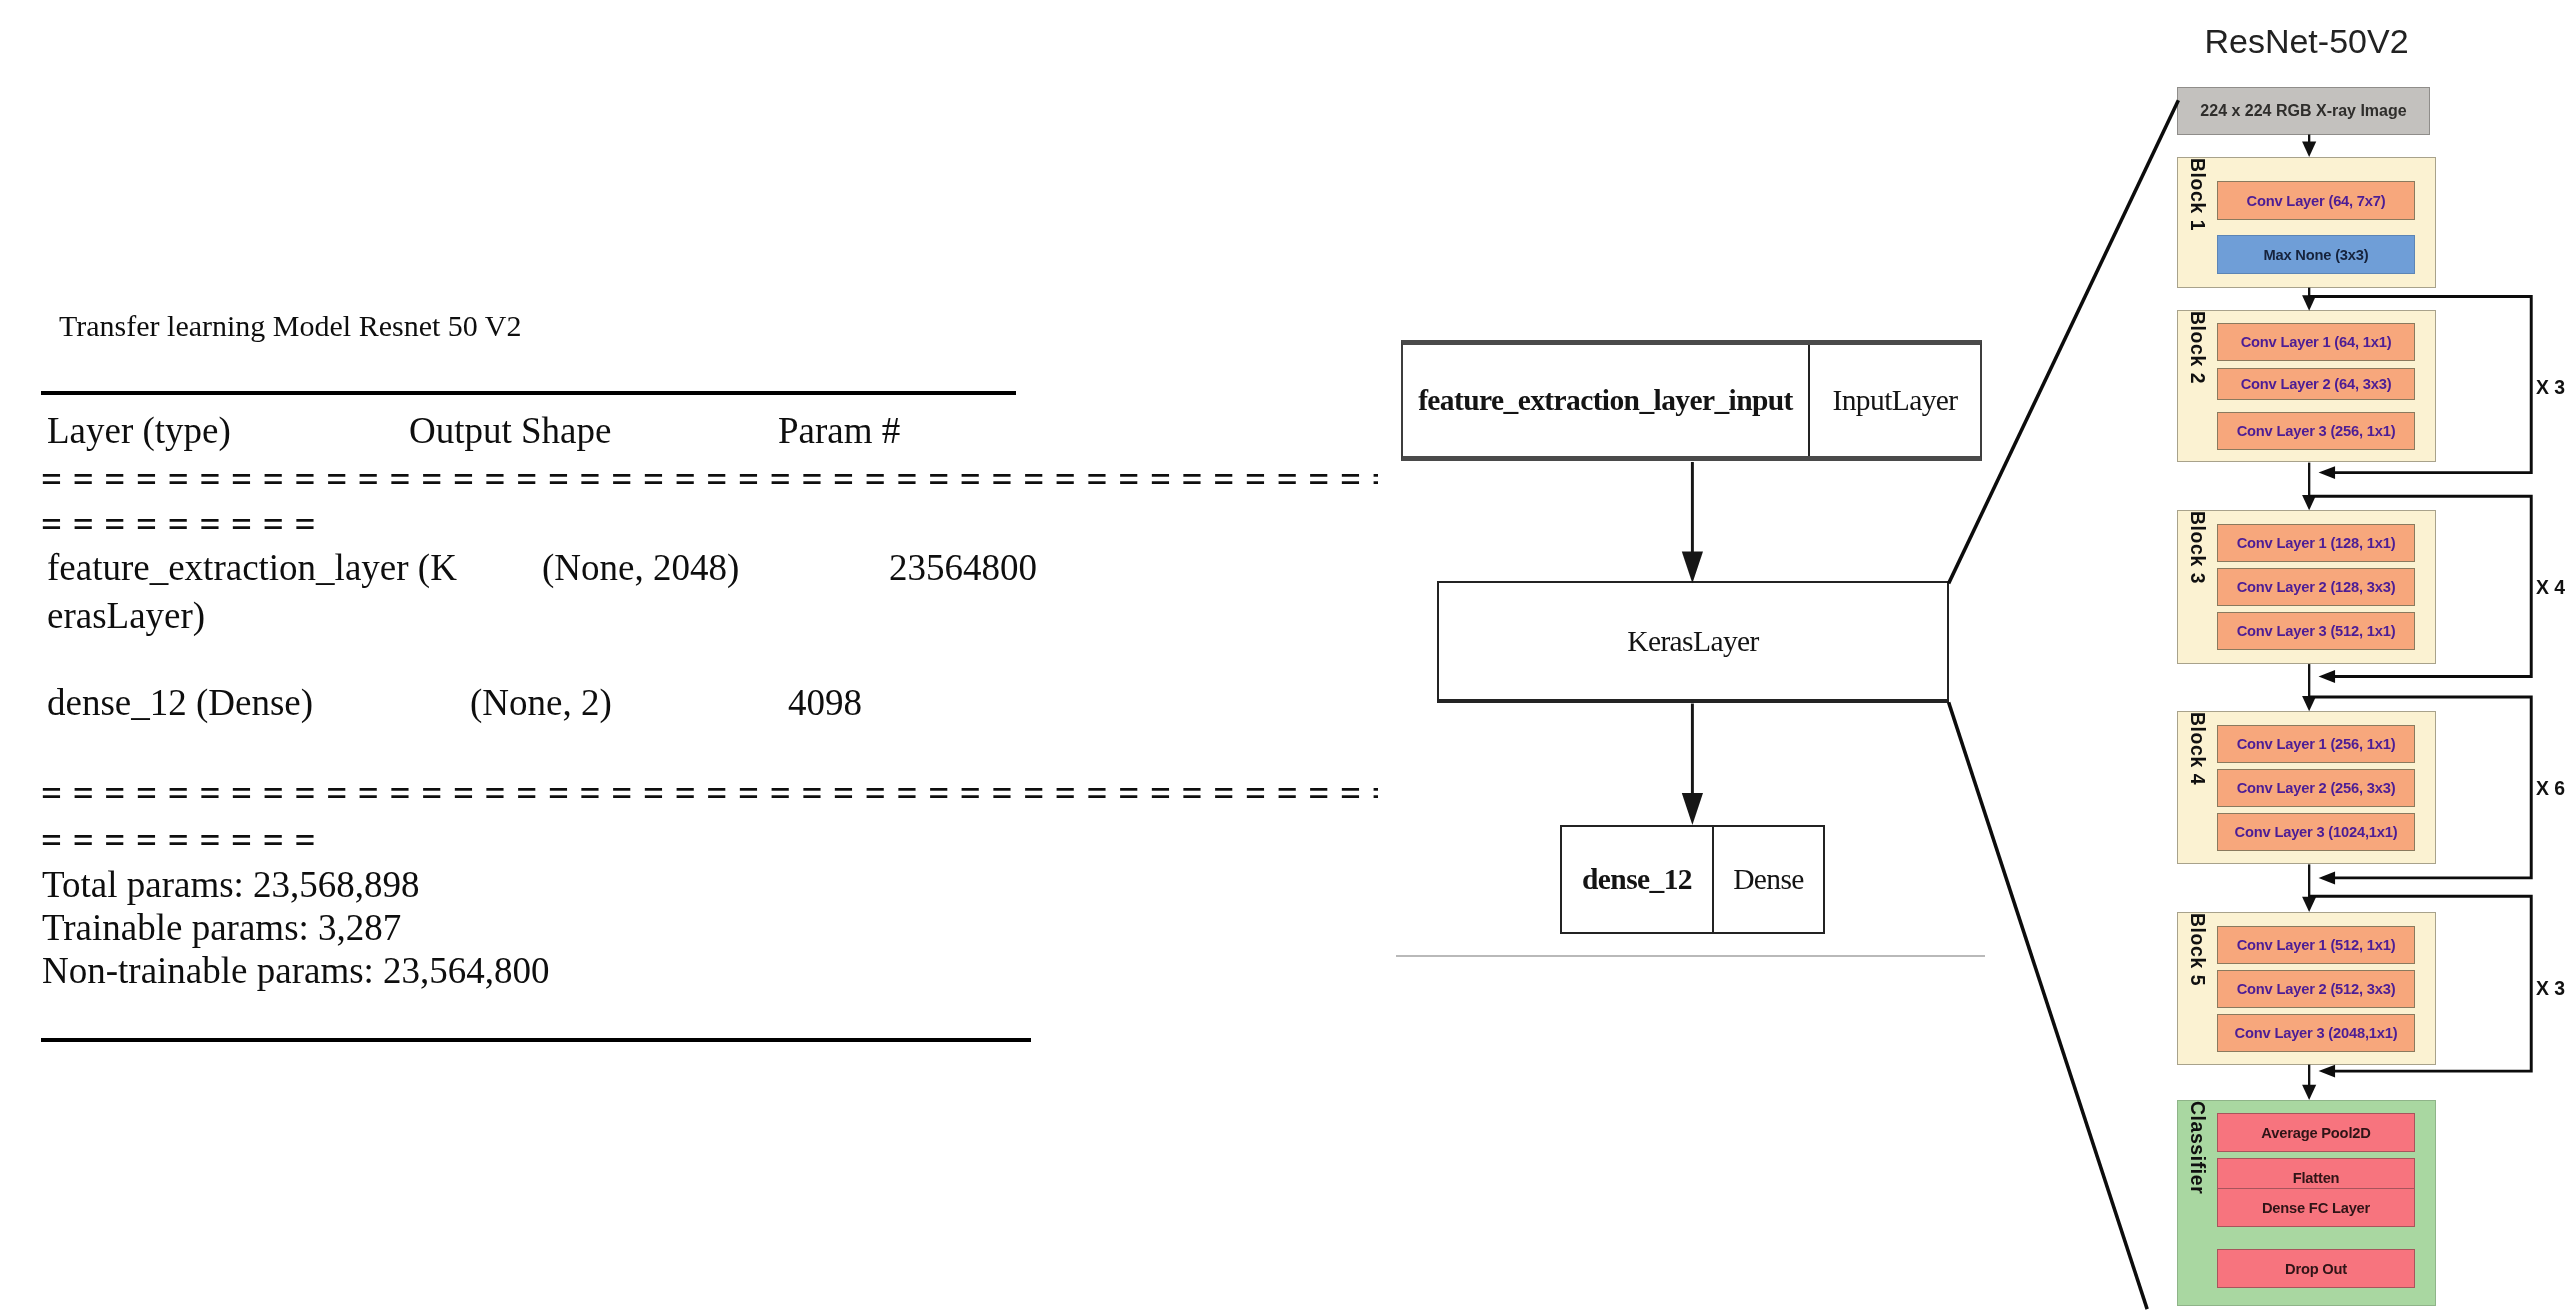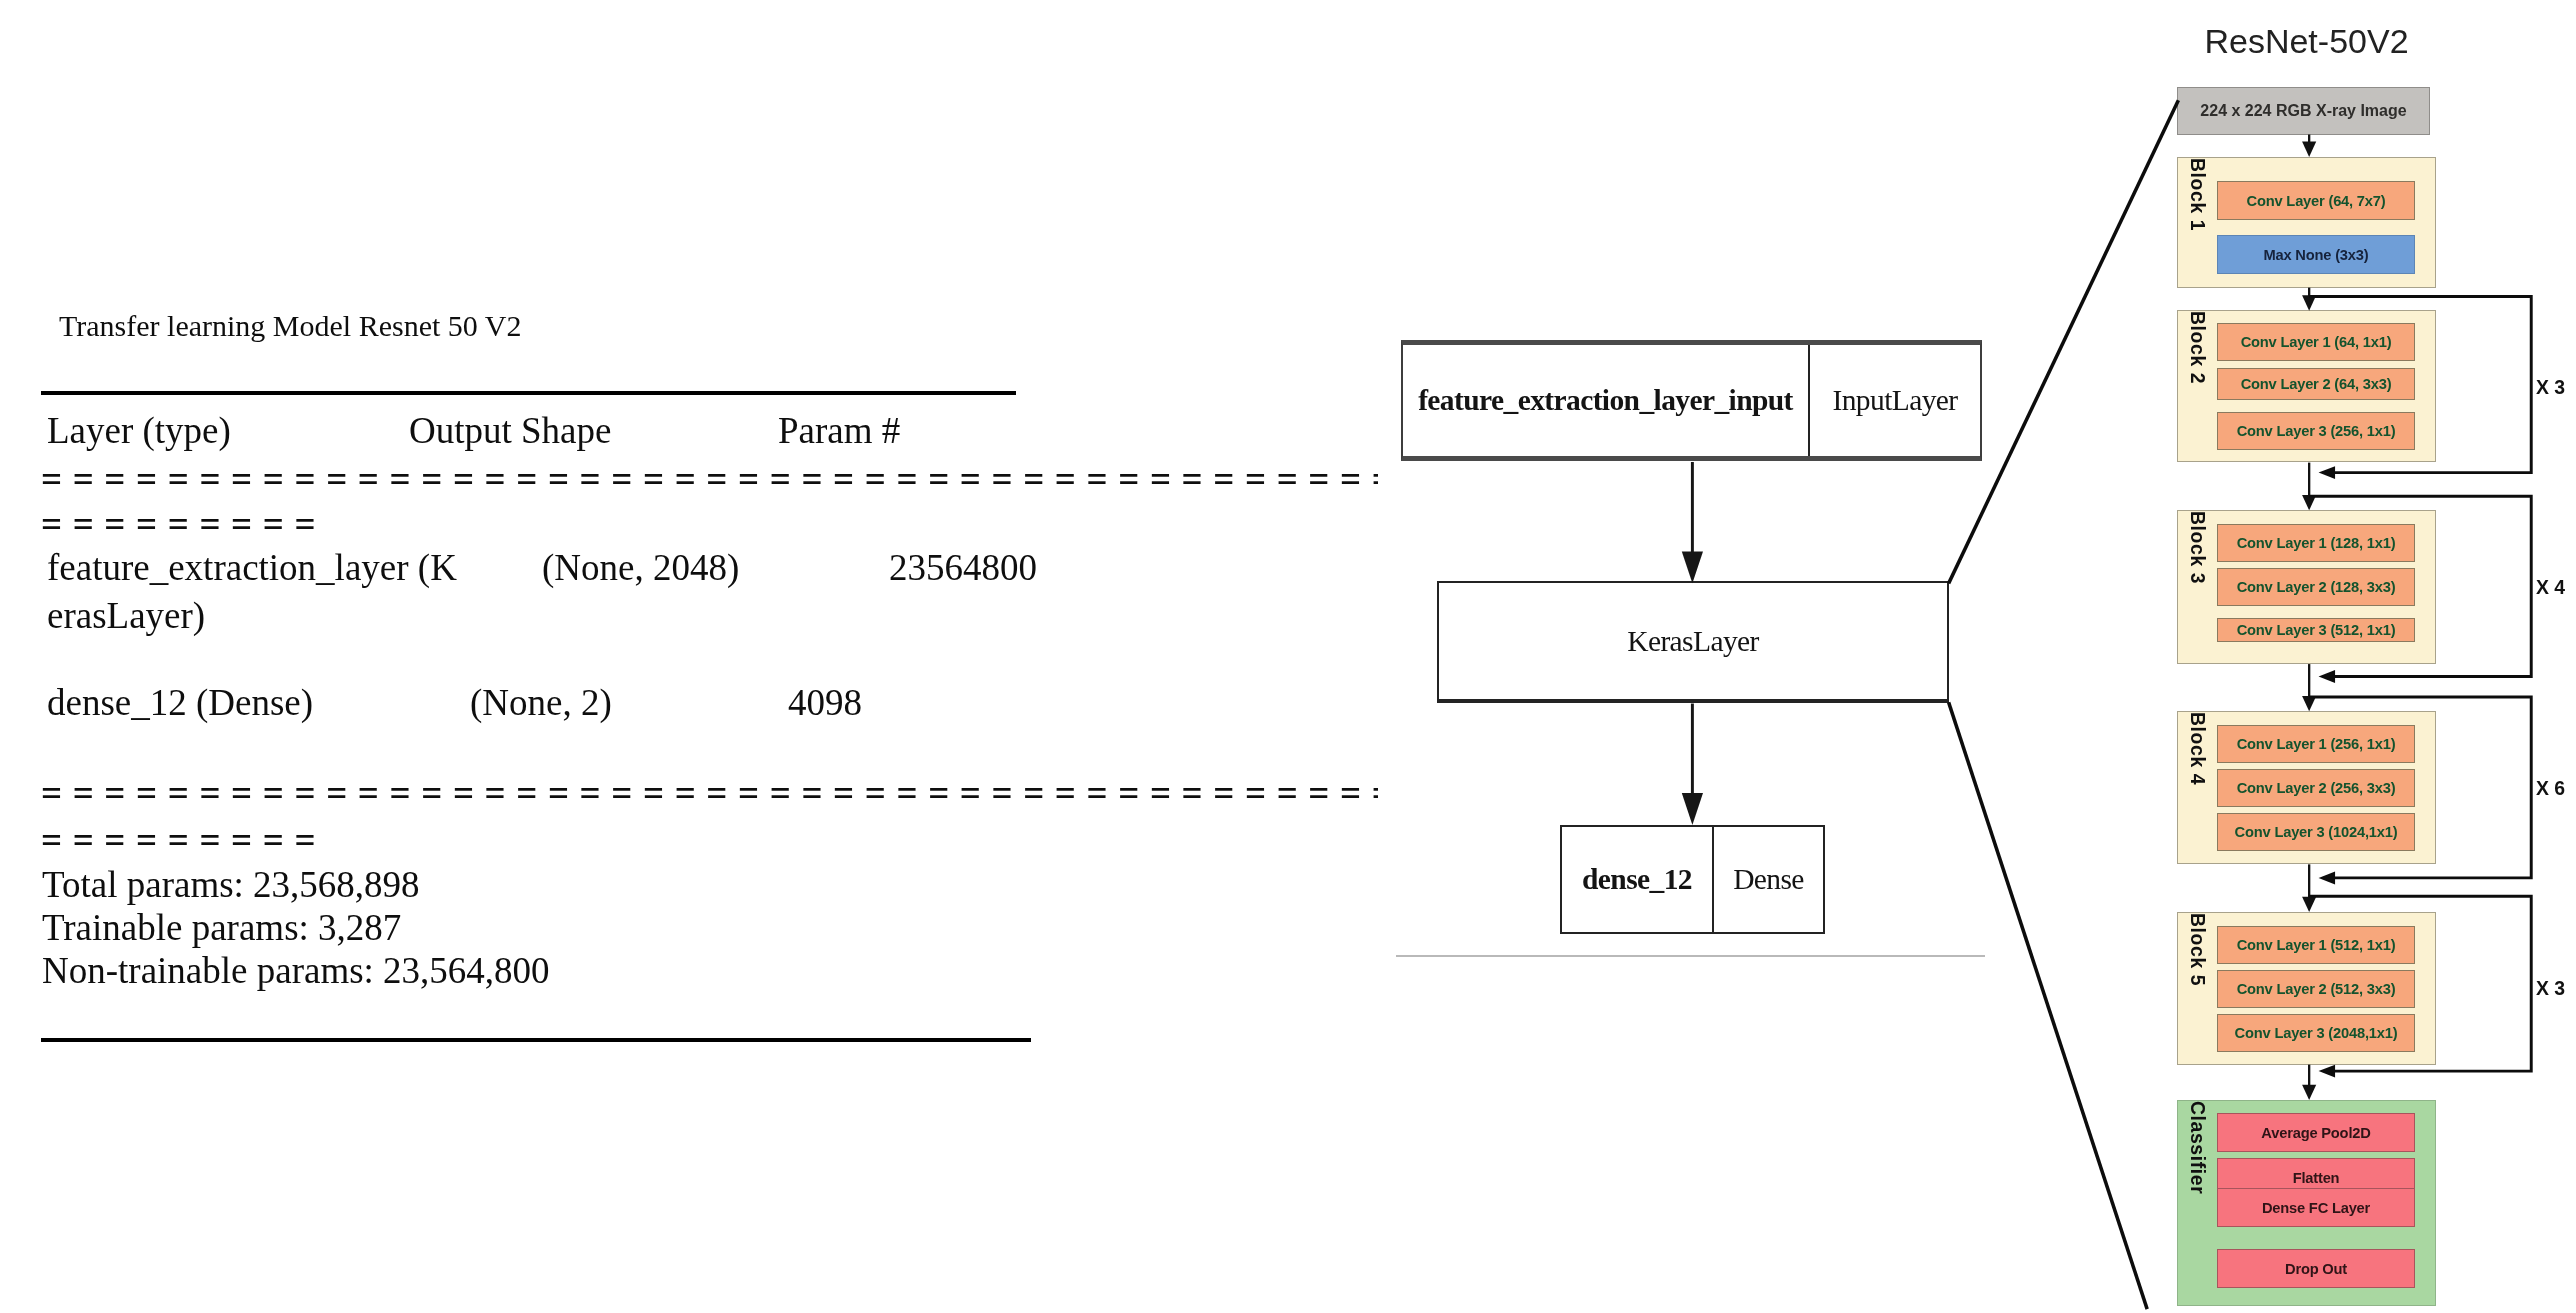--- a/index.html
+++ b/index.html
@@ -24,21 +24,21 @@
   .inputbox{position:absolute;background:var(--input_gray);border:1.8px solid #8f8d8a;box-sizing:border-box;
             display:flex;align-items:center;justify-content:center;font-family:"Liberation Sans", sans-serif;
             font-weight:700;font-size:16px;color:#2f2e2c;}
   .blk{position:absolute;background:var(--cream);border:1.8px solid #a8a28b;box-sizing:border-box;}
   .blk.green{background:var(--classifier_green);border-color:#8fb489;}
   .blk-label{position:absolute;left:8.2px;top:0;height:100%;display:flex;align-items:center;
              writing-mode:vertical-rl;font-family:"Liberation Sans", sans-serif;font-weight:700;
              font-size:19.4px;color:#101010;letter-spacing:0.6px;}
   .cell{position:absolute;left:39px;width:198px;box-sizing:border-box;display:flex;align-items:center;justify-content:center;
         background:var(--conv_orange);border:1.8px solid #8a7a5e;font-family:"Liberation Sans", sans-serif;
-        font-weight:700;font-size:14.7px;color:#14532d;letter-spacing:-0.2px;}
+        font-weight:700;font-size:14.7px;color:#4c1d95;letter-spacing:-0.2px;}
   .cell.blue{background:var(--pool_blue);border-color:#5c85b5;color:#16233c;}
   .cell.pink{background:var(--classifier_pink);border-color:#a8545c;color:#301417;}
   .repeat{position:absolute;left:2536px;width:41px;font-family:"Liberation Sans", sans-serif;
           font-weight:700;font-size:19.4px;color:#111;}
   svg{position:absolute;left:0;top:0;pointer-events:none;}
 </style>
 </head>
 <body>
 
 <div id="canvas">
@@ -104,21 +104,21 @@
       <div class="cell" style="top:12.4px;height:38px">Conv Layer 1 (64, 1x1)</div>
       <div class="cell" style="top:57px;height:32px">Conv Layer 2 (64, 3x3)</div>
       <div class="cell" style="top:101px;height:38px">Conv Layer 3 (256, 1x1)</div>
     </div>
     <div class="repeat" style="top:376px">X 3</div>
 
     <div class="blk" style="left:2177px;top:510px;width:259px;height:154px">
       <div class="blk-label">Block 3</div>
       <div class="cell" style="top:13px;height:38px">Conv Layer 1 (128, 1x1)</div>
       <div class="cell" style="top:57px;height:38px">Conv Layer 2 (128, 3x3)</div>
-      <div class="cell" style="top:107px;height:24px">Conv Layer 3 (512, 1x1)</div>
+      <div class="cell" style="top:101px;height:38px">Conv Layer 3 (512, 1x1)</div>
     </div>
     <div class="repeat" style="top:576px">X 4</div>
 
     <div class="blk" style="left:2177px;top:711px;width:259px;height:153px">
       <div class="blk-label">Block 4</div>
       <div class="cell" style="top:13px;height:38px">Conv Layer 1 (256, 1x1)</div>
       <div class="cell" style="top:57px;height:38px">Conv Layer 2 (256, 3x3)</div>
       <div class="cell" style="top:101px;height:38px">Conv Layer 3 (1024,1x1)</div>
     </div>
     <div class="repeat" style="top:777px">X 6</div>

